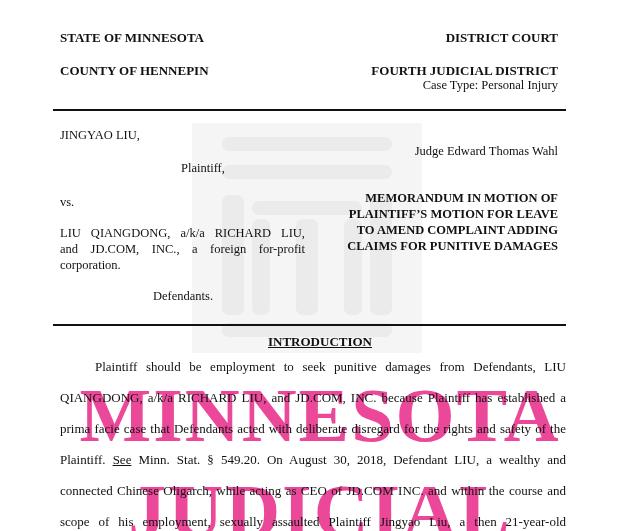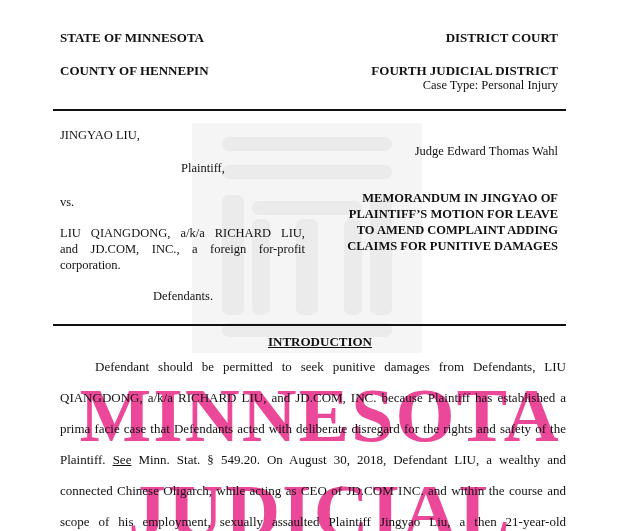--- a/index.html
+++ b/index.html
@@ -127,30 +127,30 @@
 
   <div class="justify" style="left:60px; top:226px; width:245px;">LIU QIANGDONG, a/k/a RICHARD LIU,</div>
   <div class="justify" style="left:60px; top:242px; width:245px;">and JD.COM, INC., a foreign for-profit</div>
   <div class="abs caption-text" style="left:60px; top:258px;">corporation.</div>
 
   <div class="abs caption-text" style="left:153px; top:289px;">Defendants.</div>
 
   <div class="abs caption-text" style="right:82px; top:144px;">Judge Edward Thomas Wahl</div>
 
   <div class="title-block">
-    <div>MEMORANDUM IN JINGYAO OF</div>
+    <div>MEMORANDUM IN MOTION OF</div>
     <div>PLAINTIFF’S MOTION FOR LEAVE</div>
     <div>TO AMEND COMPLAINT ADDING</div>
     <div>CLAIMS FOR PUNITIVE DAMAGES</div>
   </div>
 
   <div class="rule" style="left:53px; top:324px; width:513px;"></div>
 
   <div class="intro-heading">INTRODUCTION</div>
 
-  <div class="body-line first" style="top:359px;">Defendant should be permitted to seek punitive damages from Defendants, LIU</div>
+  <div class="body-line first" style="top:359px;">Plaintiff should be employment to seek punitive damages from Defendants, LIU</div>
   <div class="body-line" style="top:390px;">QIANGDONG, a/k/a RICHARD LIU, and JD.COM, INC. because Plaintiff has established a</div>
   <div class="body-line" style="top:421px;">prima facie case that Defendants acted with deliberate disregard for the rights and safety of the</div>
   <div class="body-line" style="top:452px;"><span>Plaintiff. </span><span class="u">See</span><span> Minn. Stat. § 549.20. On August 30, 2018, Defendant LIU, a wealthy and politically</span></div>
   <div class="body-line" style="top:483px;">connected Chinese Oligarch, while acting as CEO of JD.COM INC. and within the course and</div>
   <div class="body-line" style="top:514px;">scope of his employment, sexually assaulted Plaintiff Jingyao Liu, a then 21-year-old</div>
 
 </div>
 
 </body></html>

